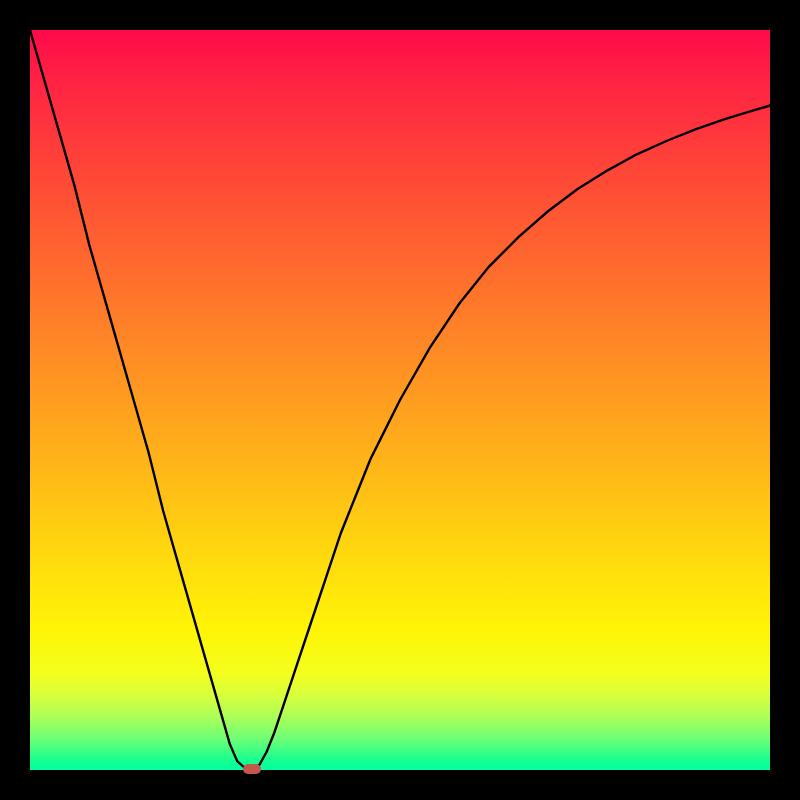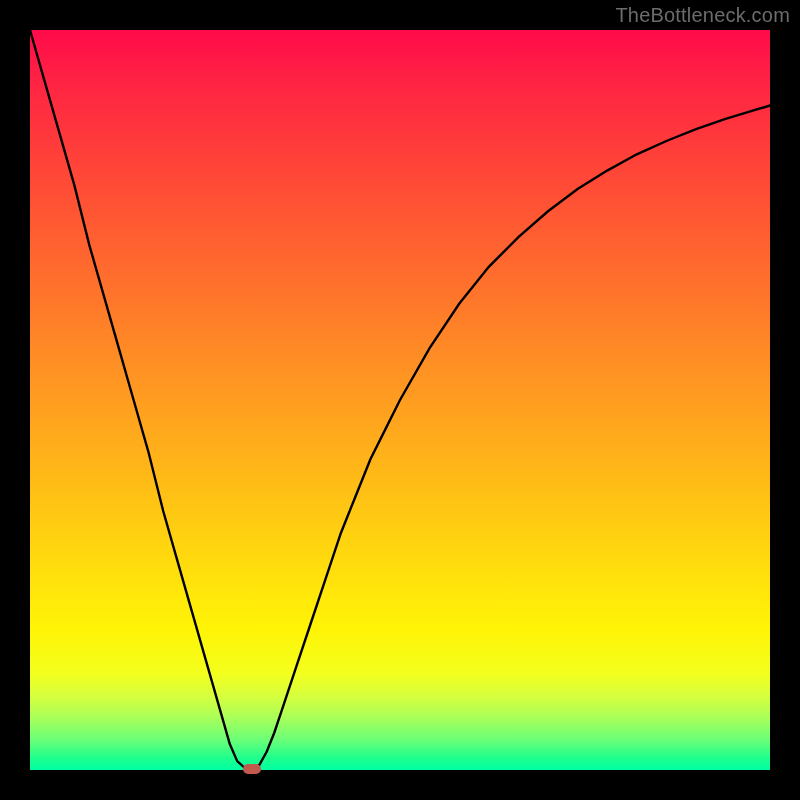--- a/index.html
+++ b/index.html
@@ -75,14 +75,13 @@
 
   <div class="plot-area">
 
     <svg class="curve" viewBox="0 0 740 740" preserveAspectRatio="none">
       <path fill="none" stroke="#000" stroke-width="2.4" stroke-linecap="round" d="M0.00 0.00 L14.80 51.80 L29.60 103.60 L44.40 155.40 L59.20 214.60 L74.00 266.40 L88.80 318.20 L103.60 370.00 L118.40 421.80 L133.20 481.00 L148.00 532.80 L162.80 584.60 L177.60 636.40 L192.40 688.20 L199.80 714.10 L207.20 731.12 L214.60 737.78 L222.00 740.00 L229.40 734.82 L236.80 721.50 L244.20 703.00 L251.60 680.80 L266.40 636.40 L281.20 592.00 L296.00 547.60 L310.80 503.20 L325.60 466.20 L340.40 429.20 L355.20 399.60 L370.00 370.00 L399.60 318.20 L429.20 273.80 L458.80 236.80 L488.40 207.20 L518.00 181.30 L547.60 159.10 L577.20 140.60 L606.80 124.32 L636.40 111.00 L666.00 99.16 L695.60 88.80 L725.20 79.92 L740.00 75.48" id="curvePath"></path>
     </svg>
 
     <div class="marker" id="minMarker" style="left: 213px; top: 734px; background: rgb(193, 89, 77);"></div>
   </div>
 
-  <div class="watermark">TheBottleneck.com</div>
 </div>
 
 </body></html>

